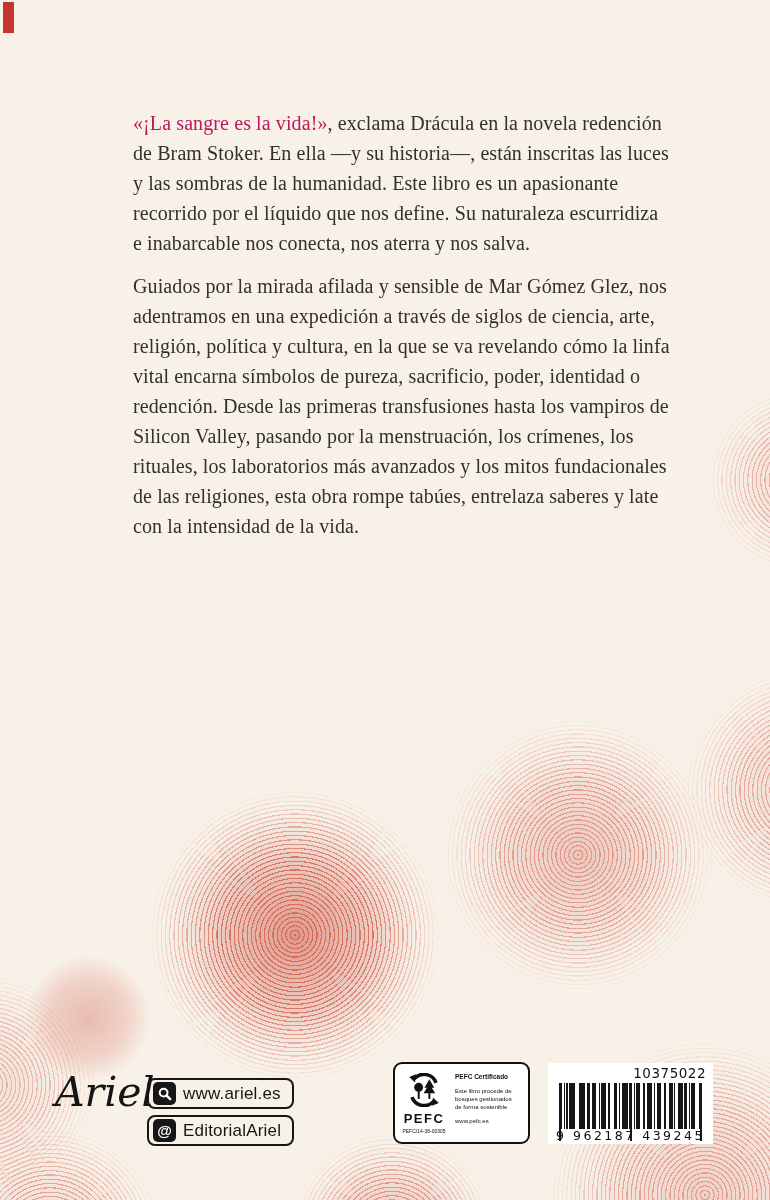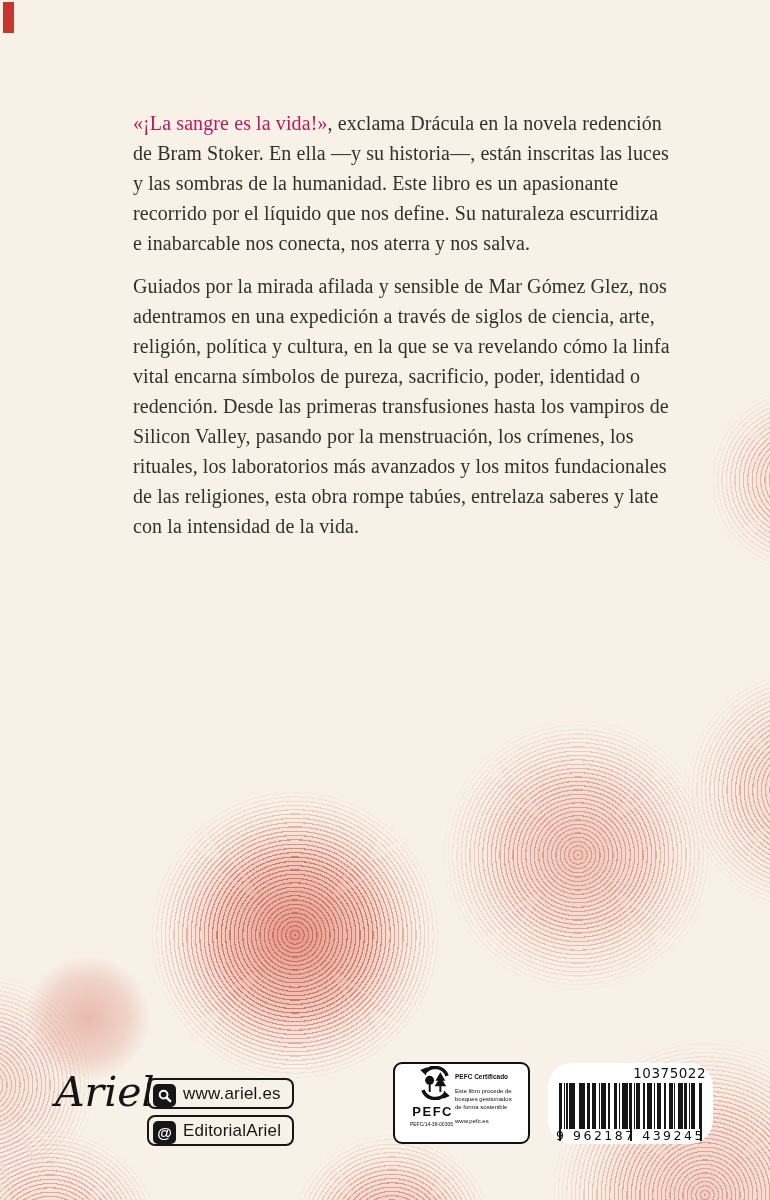--- a/index.html
+++ b/index.html
@@ -38,50 +38,50 @@
   
   .ariel-logo{
     position:absolute;left:55px;top:1070px;
     font-style:italic;font-size:41px;line-height:44px;color:#141414;
     font-family:"DejaVu Serif","Liberation Serif",serif;
   }
   .links{position:absolute;left:147px;top:1078px;}
   .link-pill{
     box-sizing:border-box;width:147px;height:31px;
     border:2px solid #161616;border-radius:8px;
-    display:flex;gap:7px;padding:4px 4px;
+    display:flex;align-items:center;gap:7px;padding:12px 4px;
     background:transparent;margin-bottom:6px;
   }
   .pill-icon{
     width:23px;height:23px;border-radius:5px;background:#161616;
     display:flex;align-items:center;justify-content:center;flex:0 0 auto;
     color:#fff;font-family:"Liberation Sans",sans-serif;
     font-size:15px;font-weight:bold;line-height:1;
   }
   .pill-label{
     font-family:"Liberation Sans",sans-serif;font-size:17px;color:#161616;
     white-space:nowrap;letter-spacing:.2px;
   }
   
   .pefc-box{
     position:absolute;left:393px;top:1062px;width:137px;height:82px;
     box-sizing:border-box;background:#fff;border:2px solid #111;border-radius:9px;
     display:flex;font-family:"Liberation Sans",sans-serif;color:#111;
   }
-  .pefc-left{width:58px;display:flex;flex-direction:column;align-items:flex-end;padding-top:2px;}
+  .pefc-left{width:58px;display:flex;flex-direction:column;align-items:center;padding-top:9px;}
   .pefc-word{font-weight:bold;font-size:13px;letter-spacing:1.5px;line-height:13px;margin-top:1px;}
   .pefc-code{font-size:5px;margin-top:3px;white-space:nowrap;}
   .pefc-right{flex:1;padding:9px 4px 0 2px;}
   .pefc-title{font-size:6.5px;font-weight:bold;}
   .pefc-desc{font-size:6px;line-height:8px;margin-top:7px;width:62px;}
   .pefc-url{font-size:6px;margin-top:7px;}
   
   .barcode-box{
     position:absolute;left:548px;top:1063px;width:165px;height:81px;
-    background:#fff;font-family:"DejaVu Sans","Liberation Sans",sans-serif;color:#111;border-radius:24px;
+    background:#fff;font-family:"DejaVu Sans","Liberation Sans",sans-serif;color:#111;
   }
   .bc-top{
     position:absolute;top:2px;right:7px;font-size:13.5px;letter-spacing:.5px;
   }
   .bc-bars{
     position:absolute;left:11px;right:11px;top:20px;height:46px;
     background:
       repeating-linear-gradient(90deg,#161616 0 2px,transparent 2px 7px),
       repeating-linear-gradient(90deg,#161616 0 3px,transparent 3px 11px),
       repeating-linear-gradient(90deg,#161616 0 1px,transparent 1px 5px);

